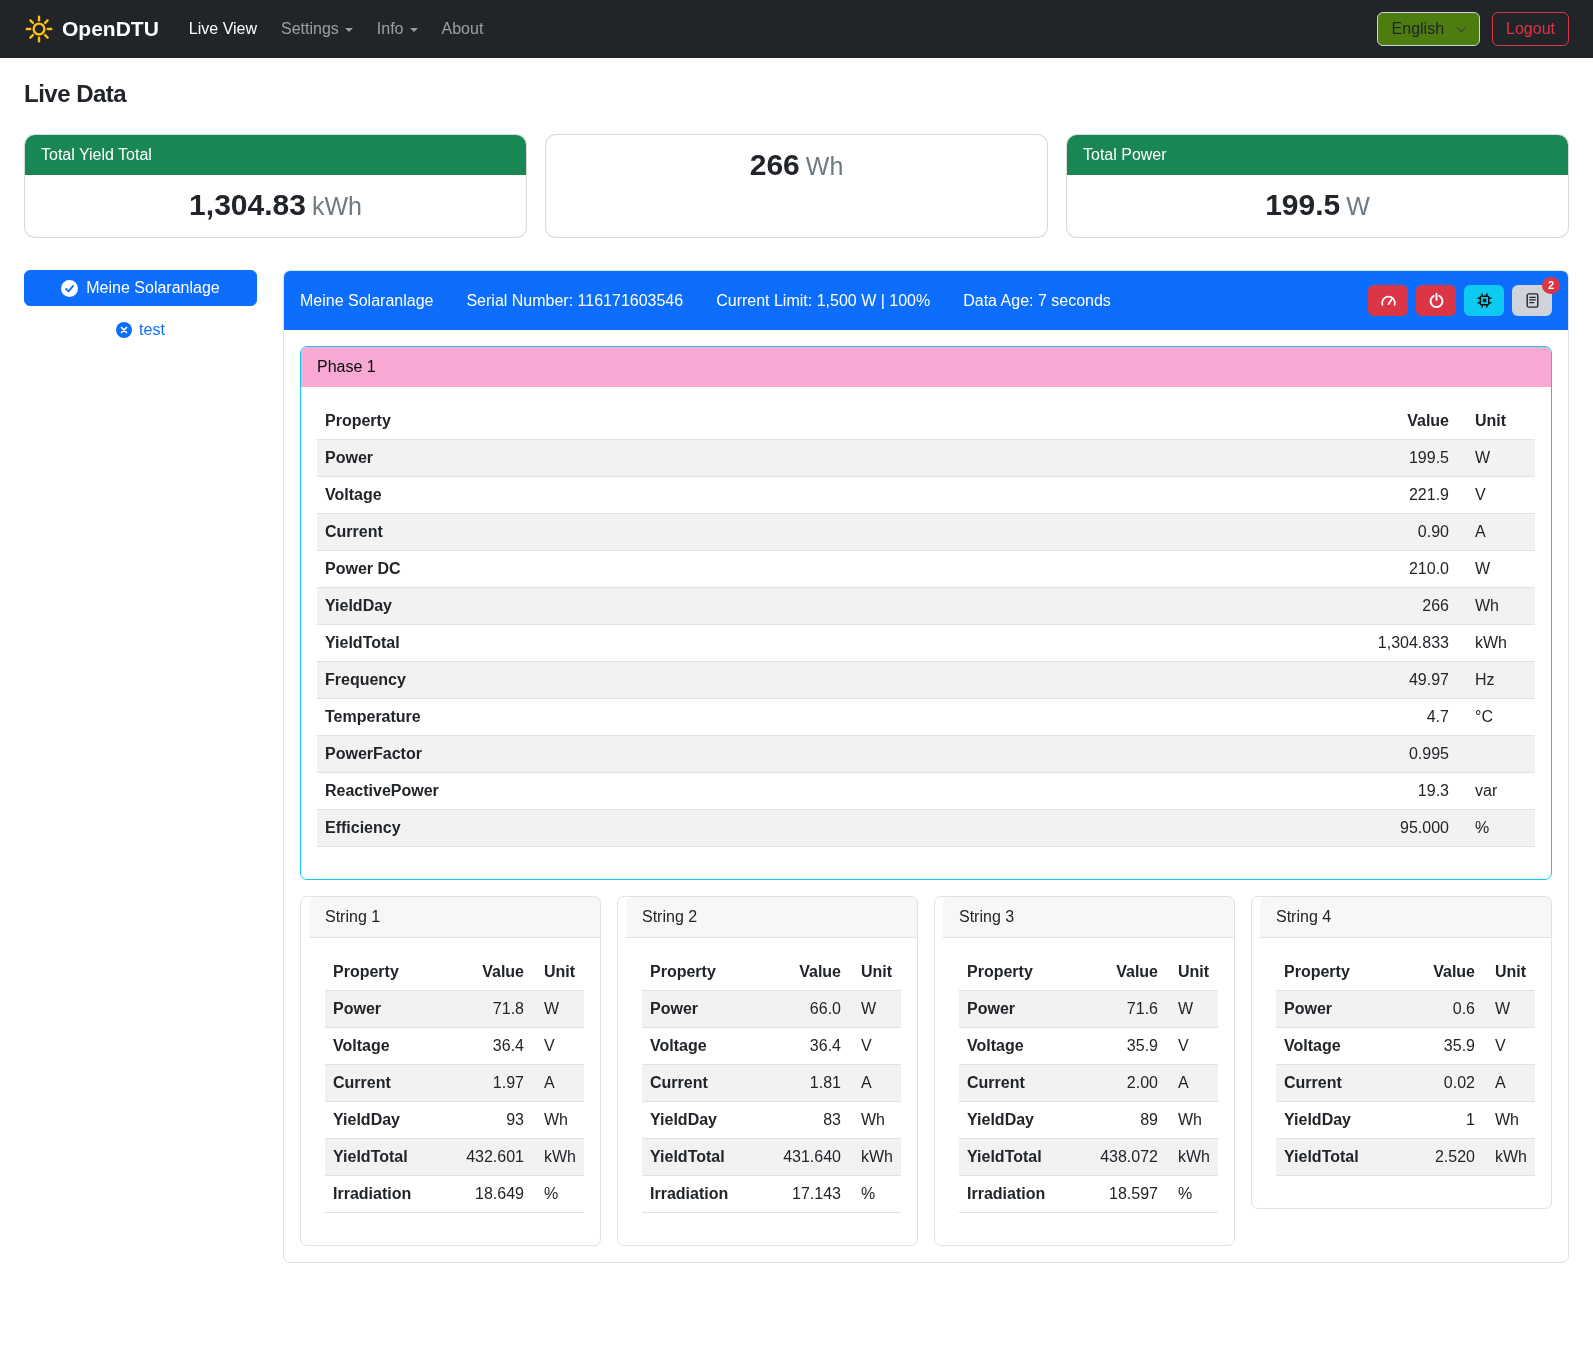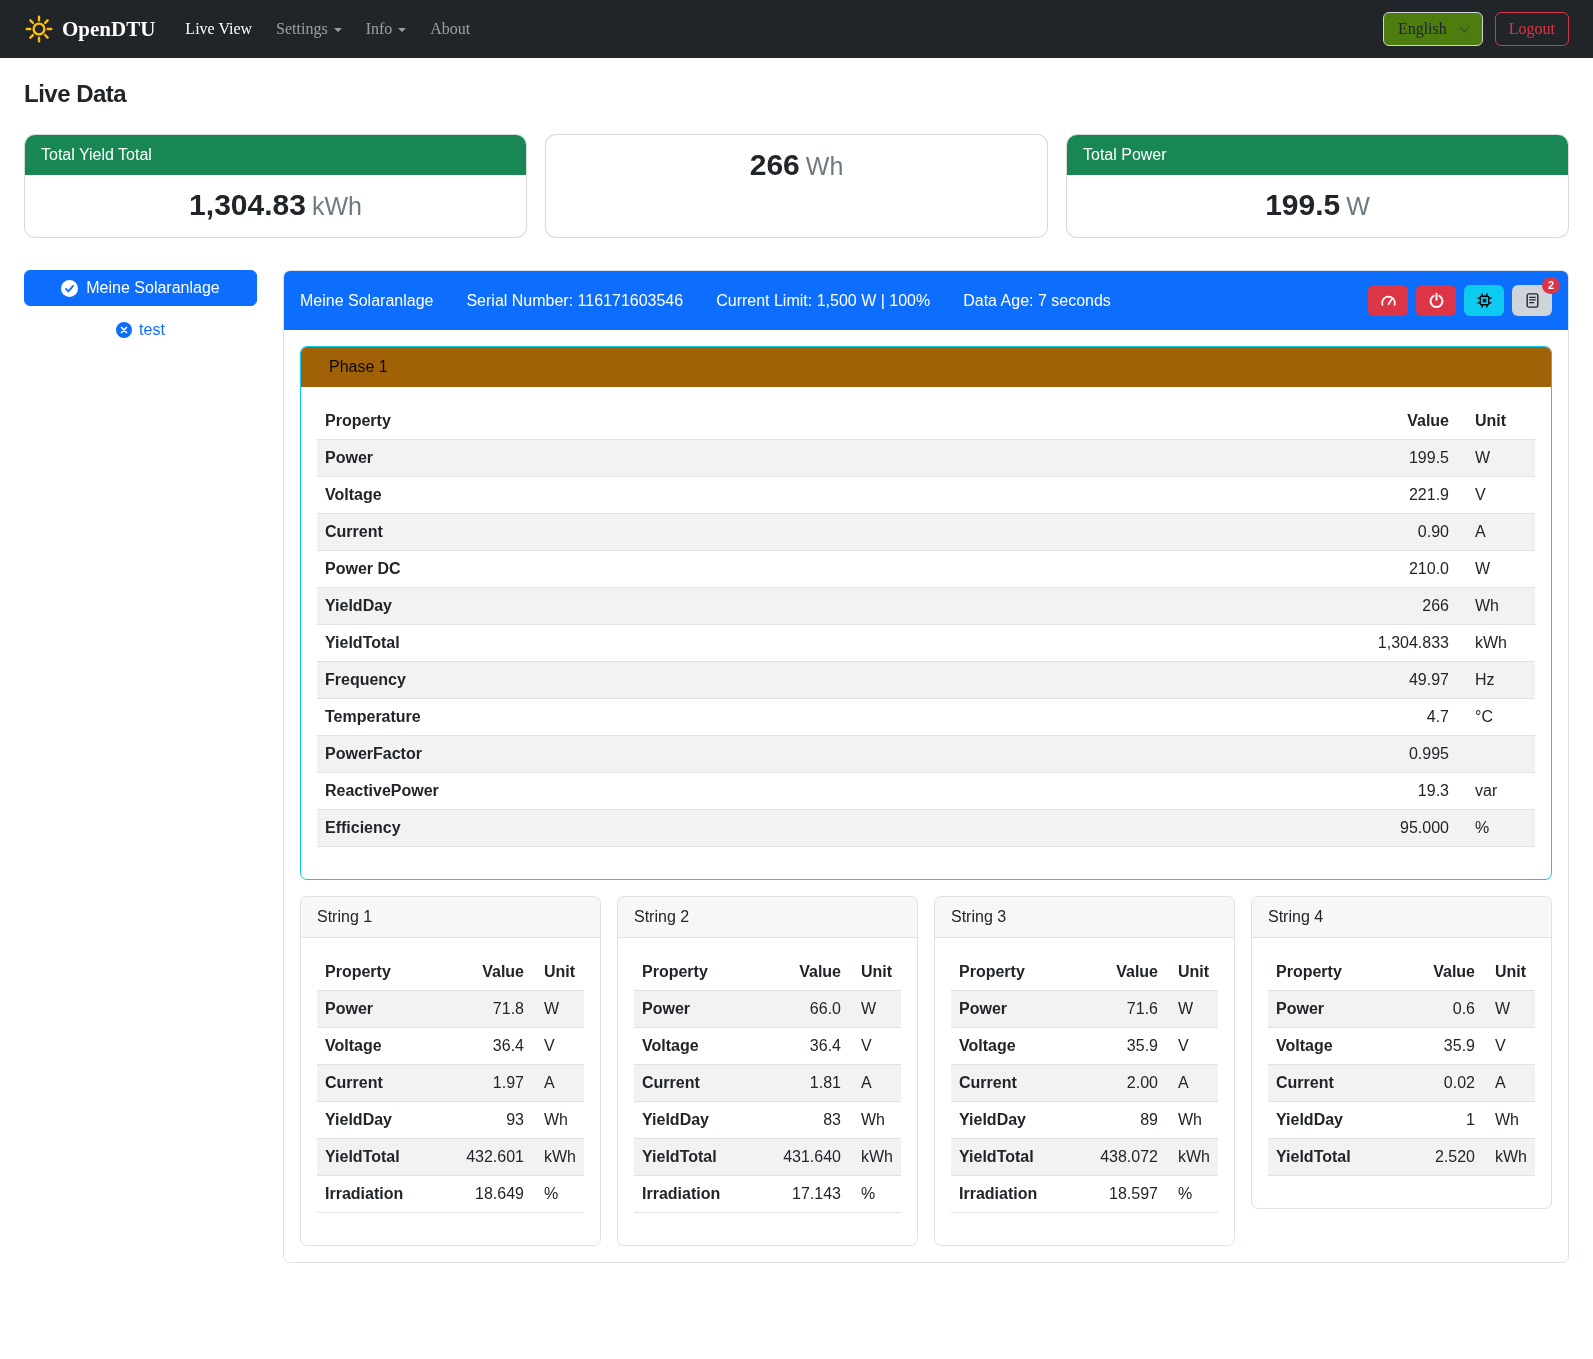--- a/index.html
+++ b/index.html
@@ -2,21 +2,21 @@
 <html><head>
 <meta charset="utf-8">
 <style>
   * { box-sizing: border-box; }
   html, body { margin: 0; padding: 0; background: #fff; color: #212529;
     font-family: "Liberation Sans", sans-serif; font-size: 16px; }
   body { min-width: 1593px; }
 
   
   .navbar { background: #212529; height: 58px; display: flex; align-items: center;
-    justify-content: space-between; padding: 17px 24px; font-family: Liberation Serif, serif; }
+    justify-content: space-between; padding: 17px 24px; }
   .nav-left { display: flex; align-items: center; }
   .brand { display: flex; align-items: center; gap: 8px; color: #fff; font-size: 21px;
     font-weight: 600; margin-right: 18px; cursor: pointer; text-decoration: none; }
   .nav-link { color: rgba(255,255,255,.55); padding: 8px 12px; cursor: pointer;
     display: inline-flex; align-items: center; gap: 6px; }
   .nav-link.active { color: #fff; }
   .caret { display: inline-block; width: 0; height: 0; border-left: 4px solid transparent;
     border-right: 4px solid transparent; border-top: 4px solid currentColor; margin-top: 2px; }
   .nav-right { display: flex; align-items: center; gap: 12px; }
   .lang-select { background: #4d7c0f; color: #212529; border: 1px solid #ced4da; border-radius: 6px;
@@ -60,37 +60,37 @@
   .btn-danger { background: #dc3545; }
   .btn-info { background: #0dcaf0; }
   .btn-log { background: #ced4da; }
   .count-badge { position: absolute; top: -8px; right: -8px; background: #dc3545; color: #fff;
     font-size: 11px; font-weight: 700; padding: 3px 6px; border-radius: 9px; line-height: 1; }
 
   .inverter-body { padding: 16px; }
 
   
   .phase-card { border: 1px solid #0dcaf0; border-radius: 7px; }
-  .phase-header { background: #a16207; color: #0a0a0a; padding: 11px 28px;
+  .phase-header { background: #f9a8d4; color: #0a0a0a; padding: 11px 16px;
     border-radius: 6px 6px 0 0; }
   .card-body { padding: 16px; }
 
   table { width: 100%; border-collapse: collapse; margin-bottom: 16px; }
   th, td { padding: 9px 8px; text-align: left; border-bottom: 1px solid #dee2e6;
     font-size: 16px; }
   thead th { font-weight: 700; }
   tbody tr:nth-child(odd) { background: rgba(0,0,0,.05); }
   td.prop { font-weight: 700; }
   .col-value { text-align: right; white-space: nowrap; }
   .phase-card .col-unit { width: 78px; padding-left: 18px; }
 
   
   .strings-row { display: grid; grid-template-columns: repeat(4, 1fr); gap: 16px;
     margin-top: 16px; align-items: start; }
-  .string-card { border: 1px solid #dee2e6; border-radius: 7px; background: #fff; }
+  .string-card { border: 1px solid #dee2e6; border-radius: 7px; background: #fff; padding-left: 8px; }
   .string-header { background: rgba(0,0,0,.03); border-bottom: 1px solid #dee2e6;
     padding: 11px 16px; border-radius: 6px 6px 0 0; }
   .string-card .col-value { width: 76px; }
   .string-card .col-unit { width: 48px; padding-left: 12px; }
 
   svg { display: block; }
 </style>
 </head>
 <body>
 

